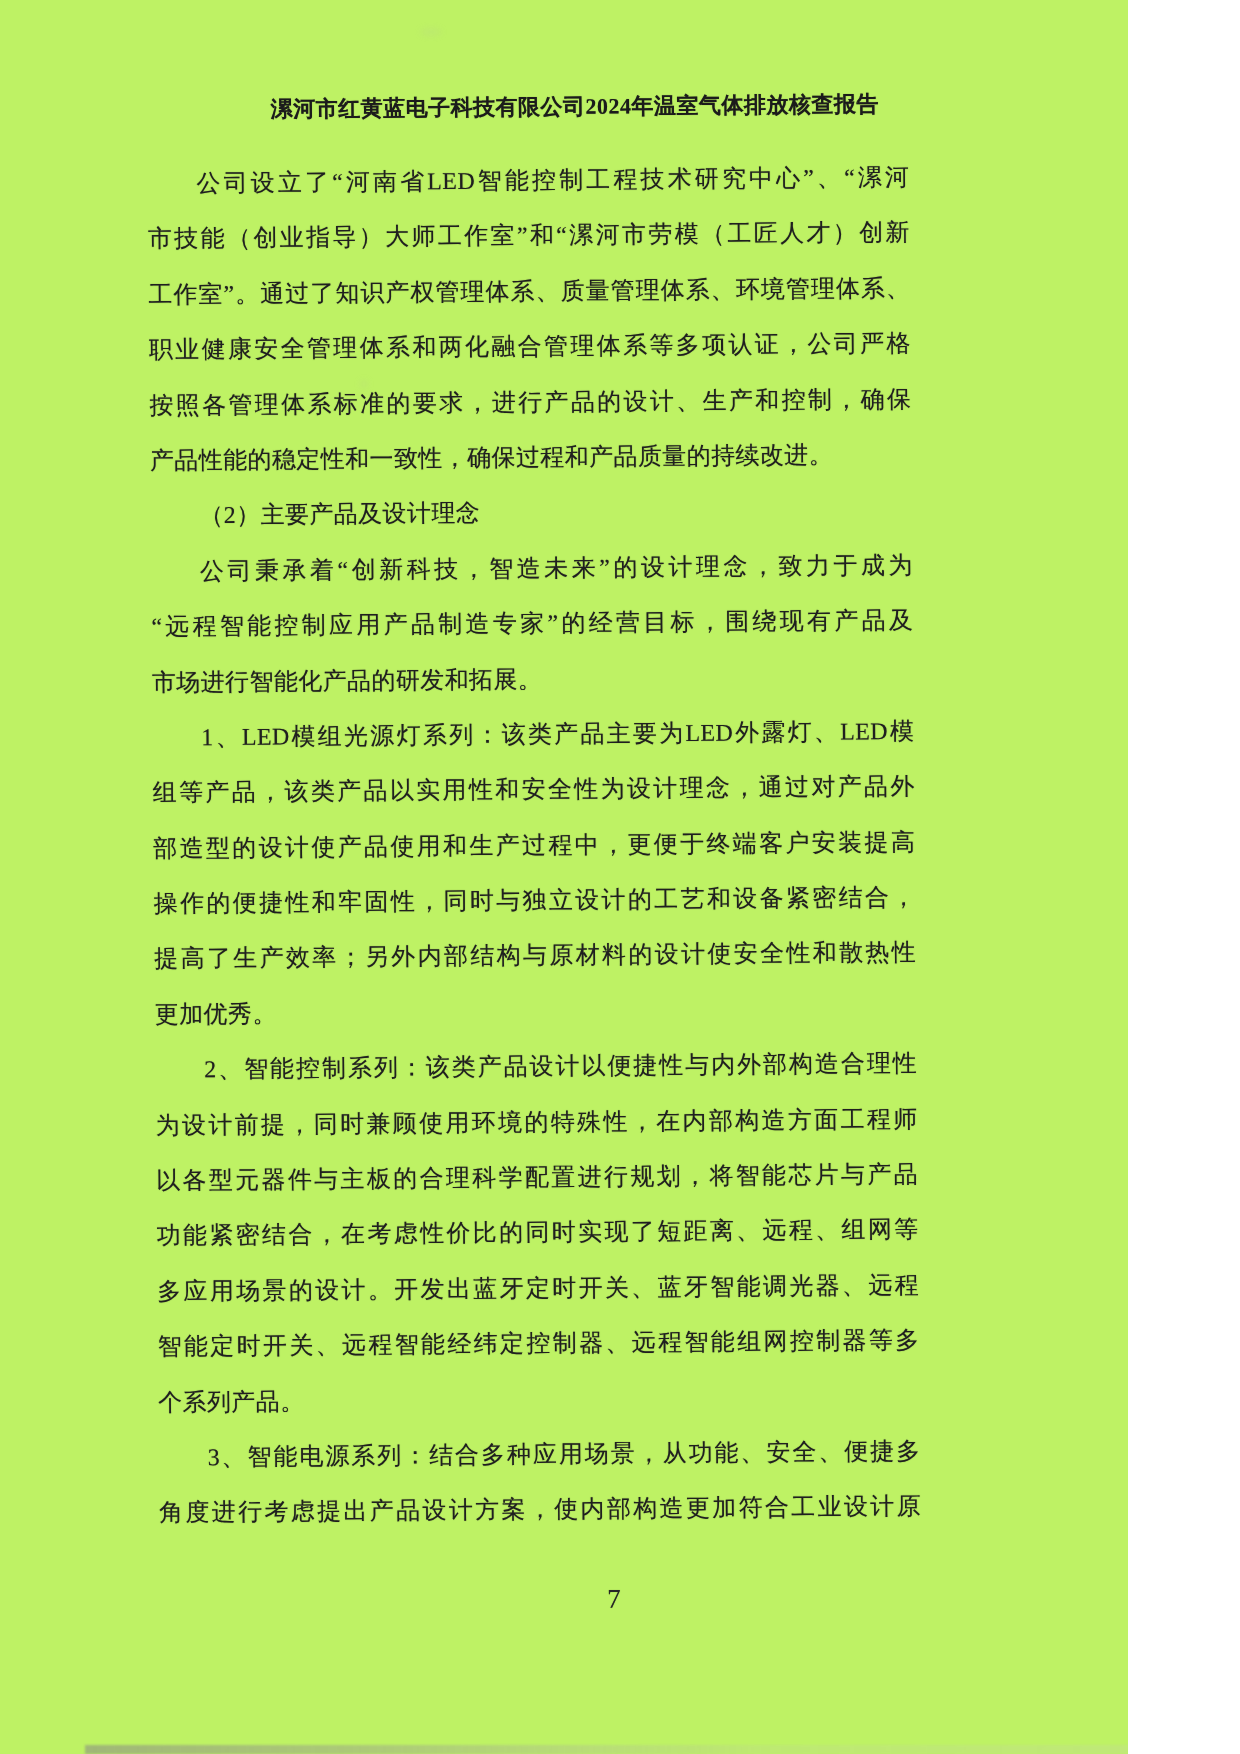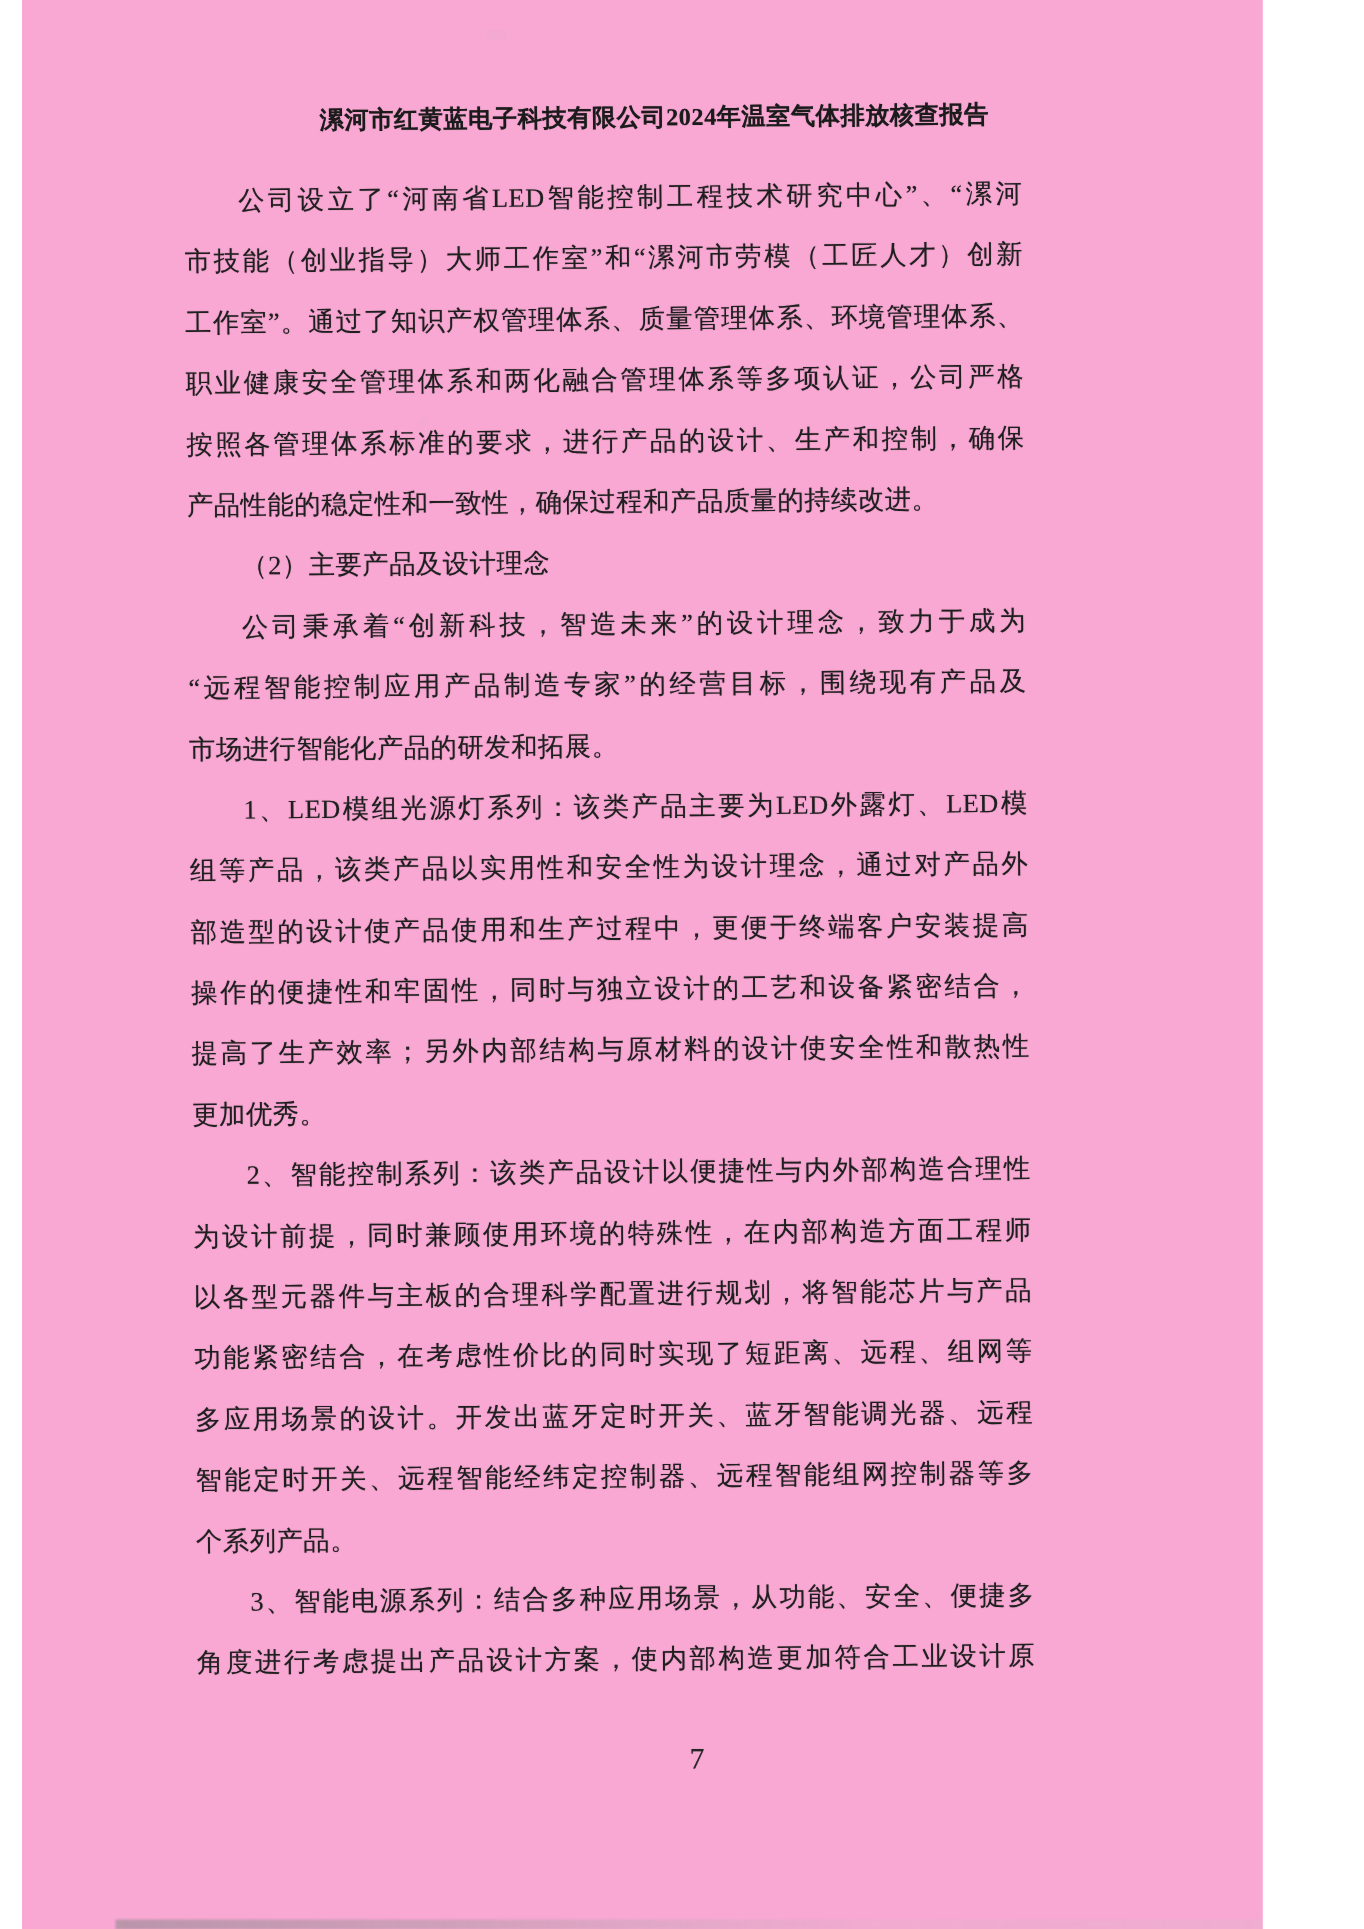--- a/index.html
+++ b/index.html
@@ -4,24 +4,23 @@
 <style>
   html, body {
     margin: 0;
     padding: 0;
     background: #ffffff;
   }
   .sheet {
     position: relative;
     width: 1128px;
     height: 1754px;
-    background: #f9a8d4;
+    background: #bef264;
     overflow: hidden;
     font-family: "Liberation Serif", "DejaVu Serif", serif;
-    margin-left: 20px;
   }
   
   .sheet-content {
     position: absolute;
     left: 0; top: 0; right: 0; bottom: 0;
     transform: rotate(-0.5deg);
     transform-origin: 50% 40%;
   }
   .doc-header {
     position: absolute;

